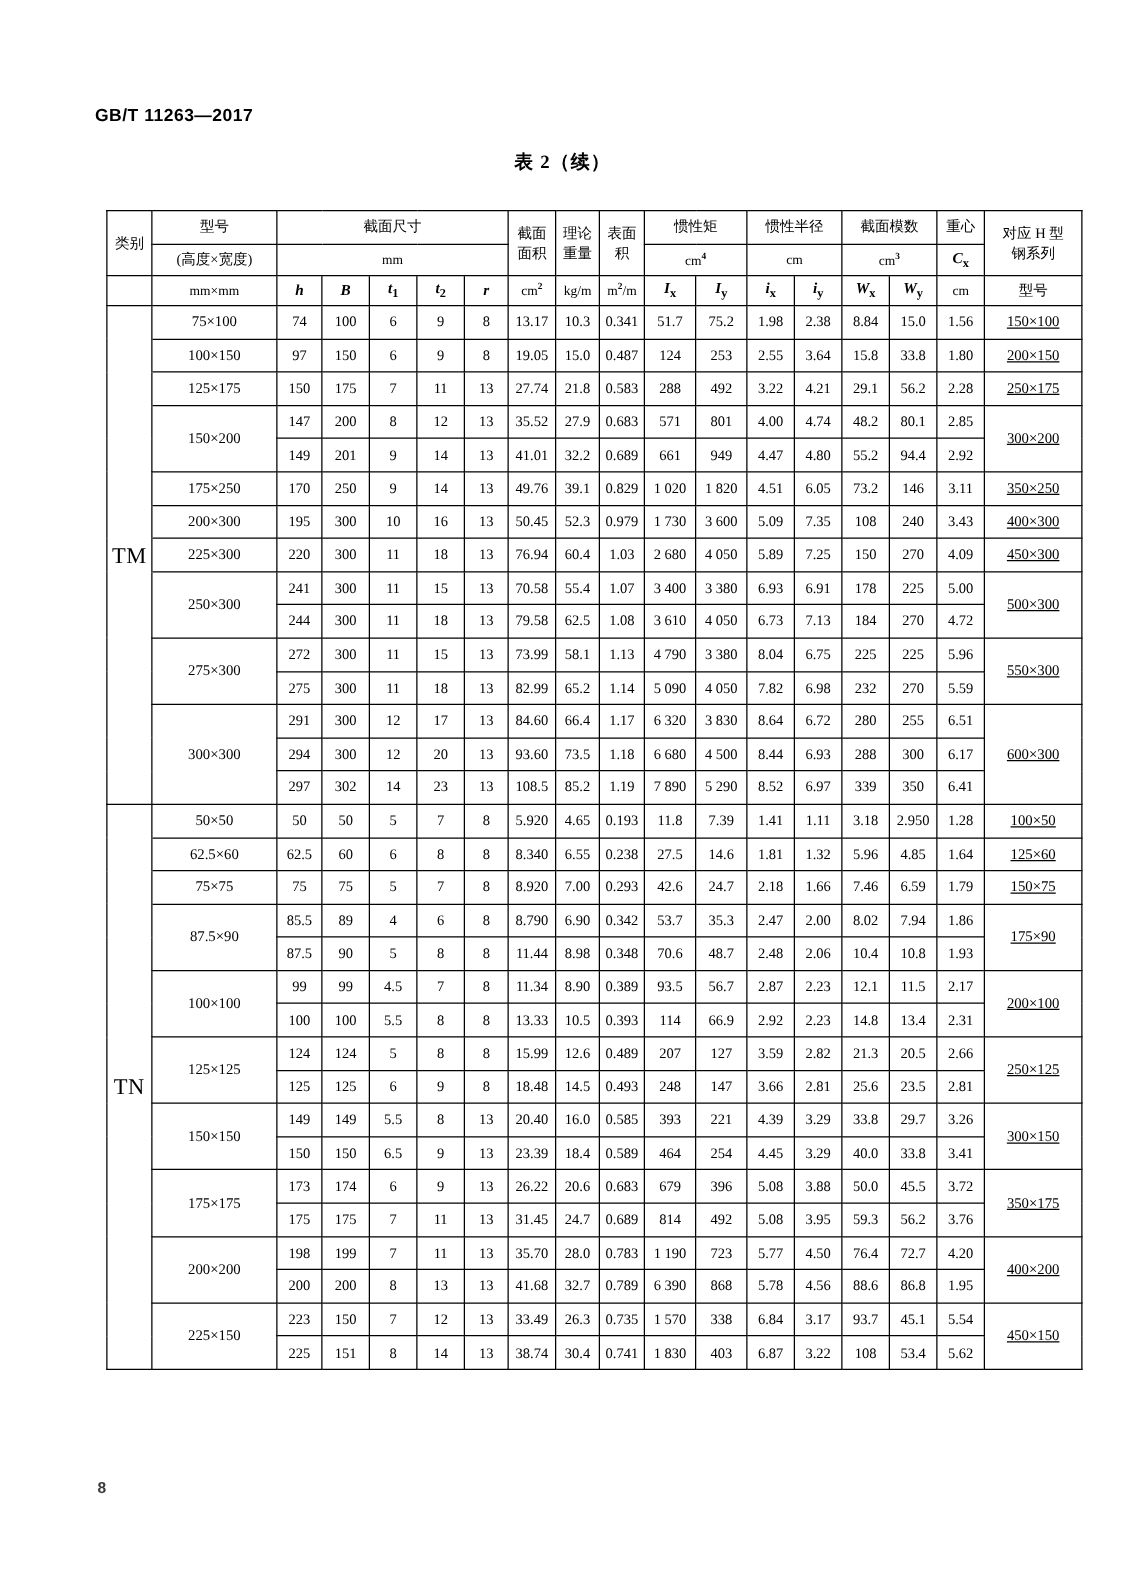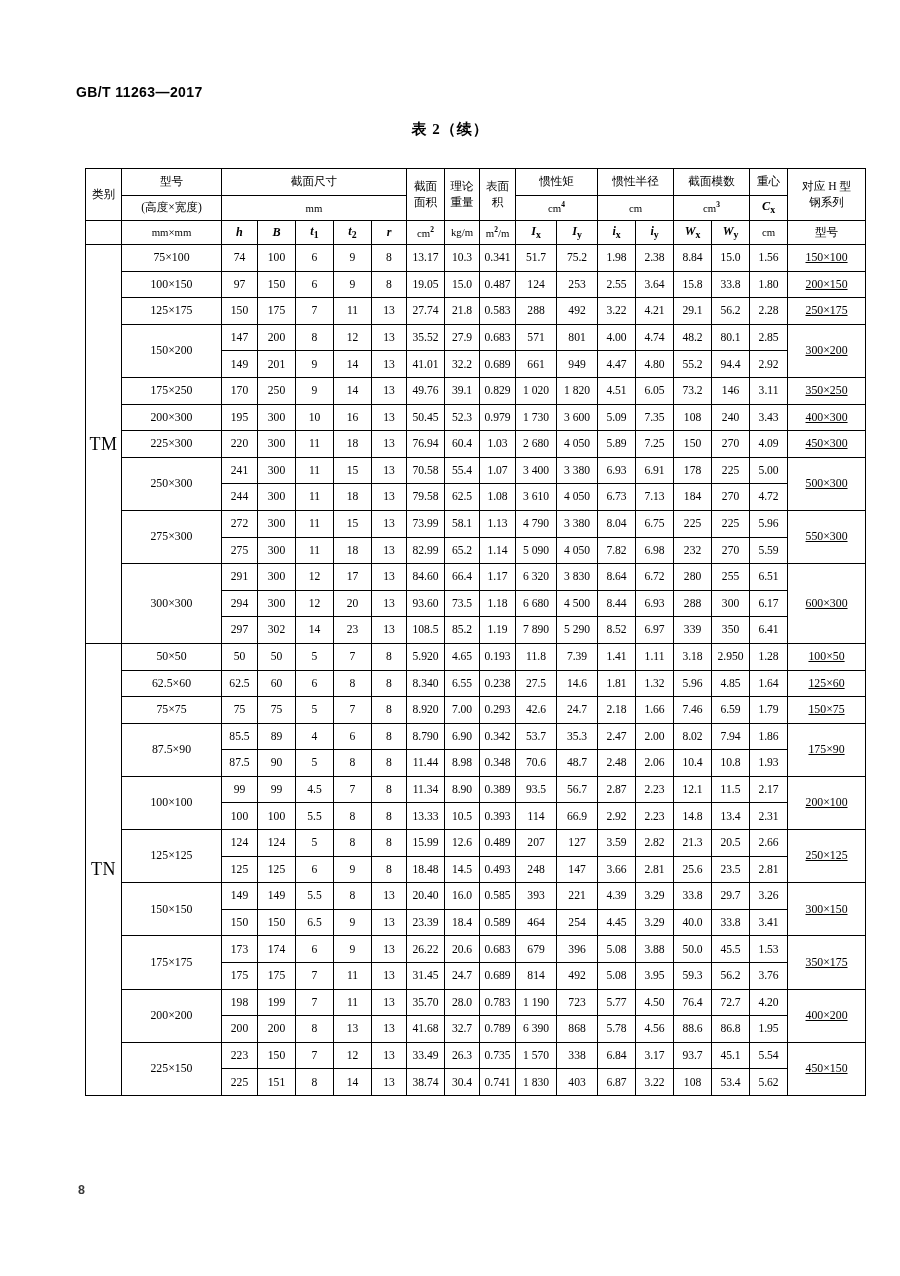--- a/index.html
+++ b/index.html
@@ -675,21 +675,21 @@
             <td>13</td>
             <td>26.22</td>
             <td>20.6</td>
             <td>0.683</td>
             <td>679</td>
             <td>396</td>
             <td>5.08</td>
             <td>3.88</td>
             <td>50.0</td>
             <td>45.5</td>
-            <td>1.53</td>
+            <td>3.72</td>
             <td class="hseries" rowspan="2">350×175</td>
           </tr>
           <tr>
             <td style="border-top: none; border-bottom: none;"></td>
             <td>175</td>
             <td>175</td>
             <td>7</td>
             <td>11</td>
             <td>13</td>
             <td>31.45</td>

